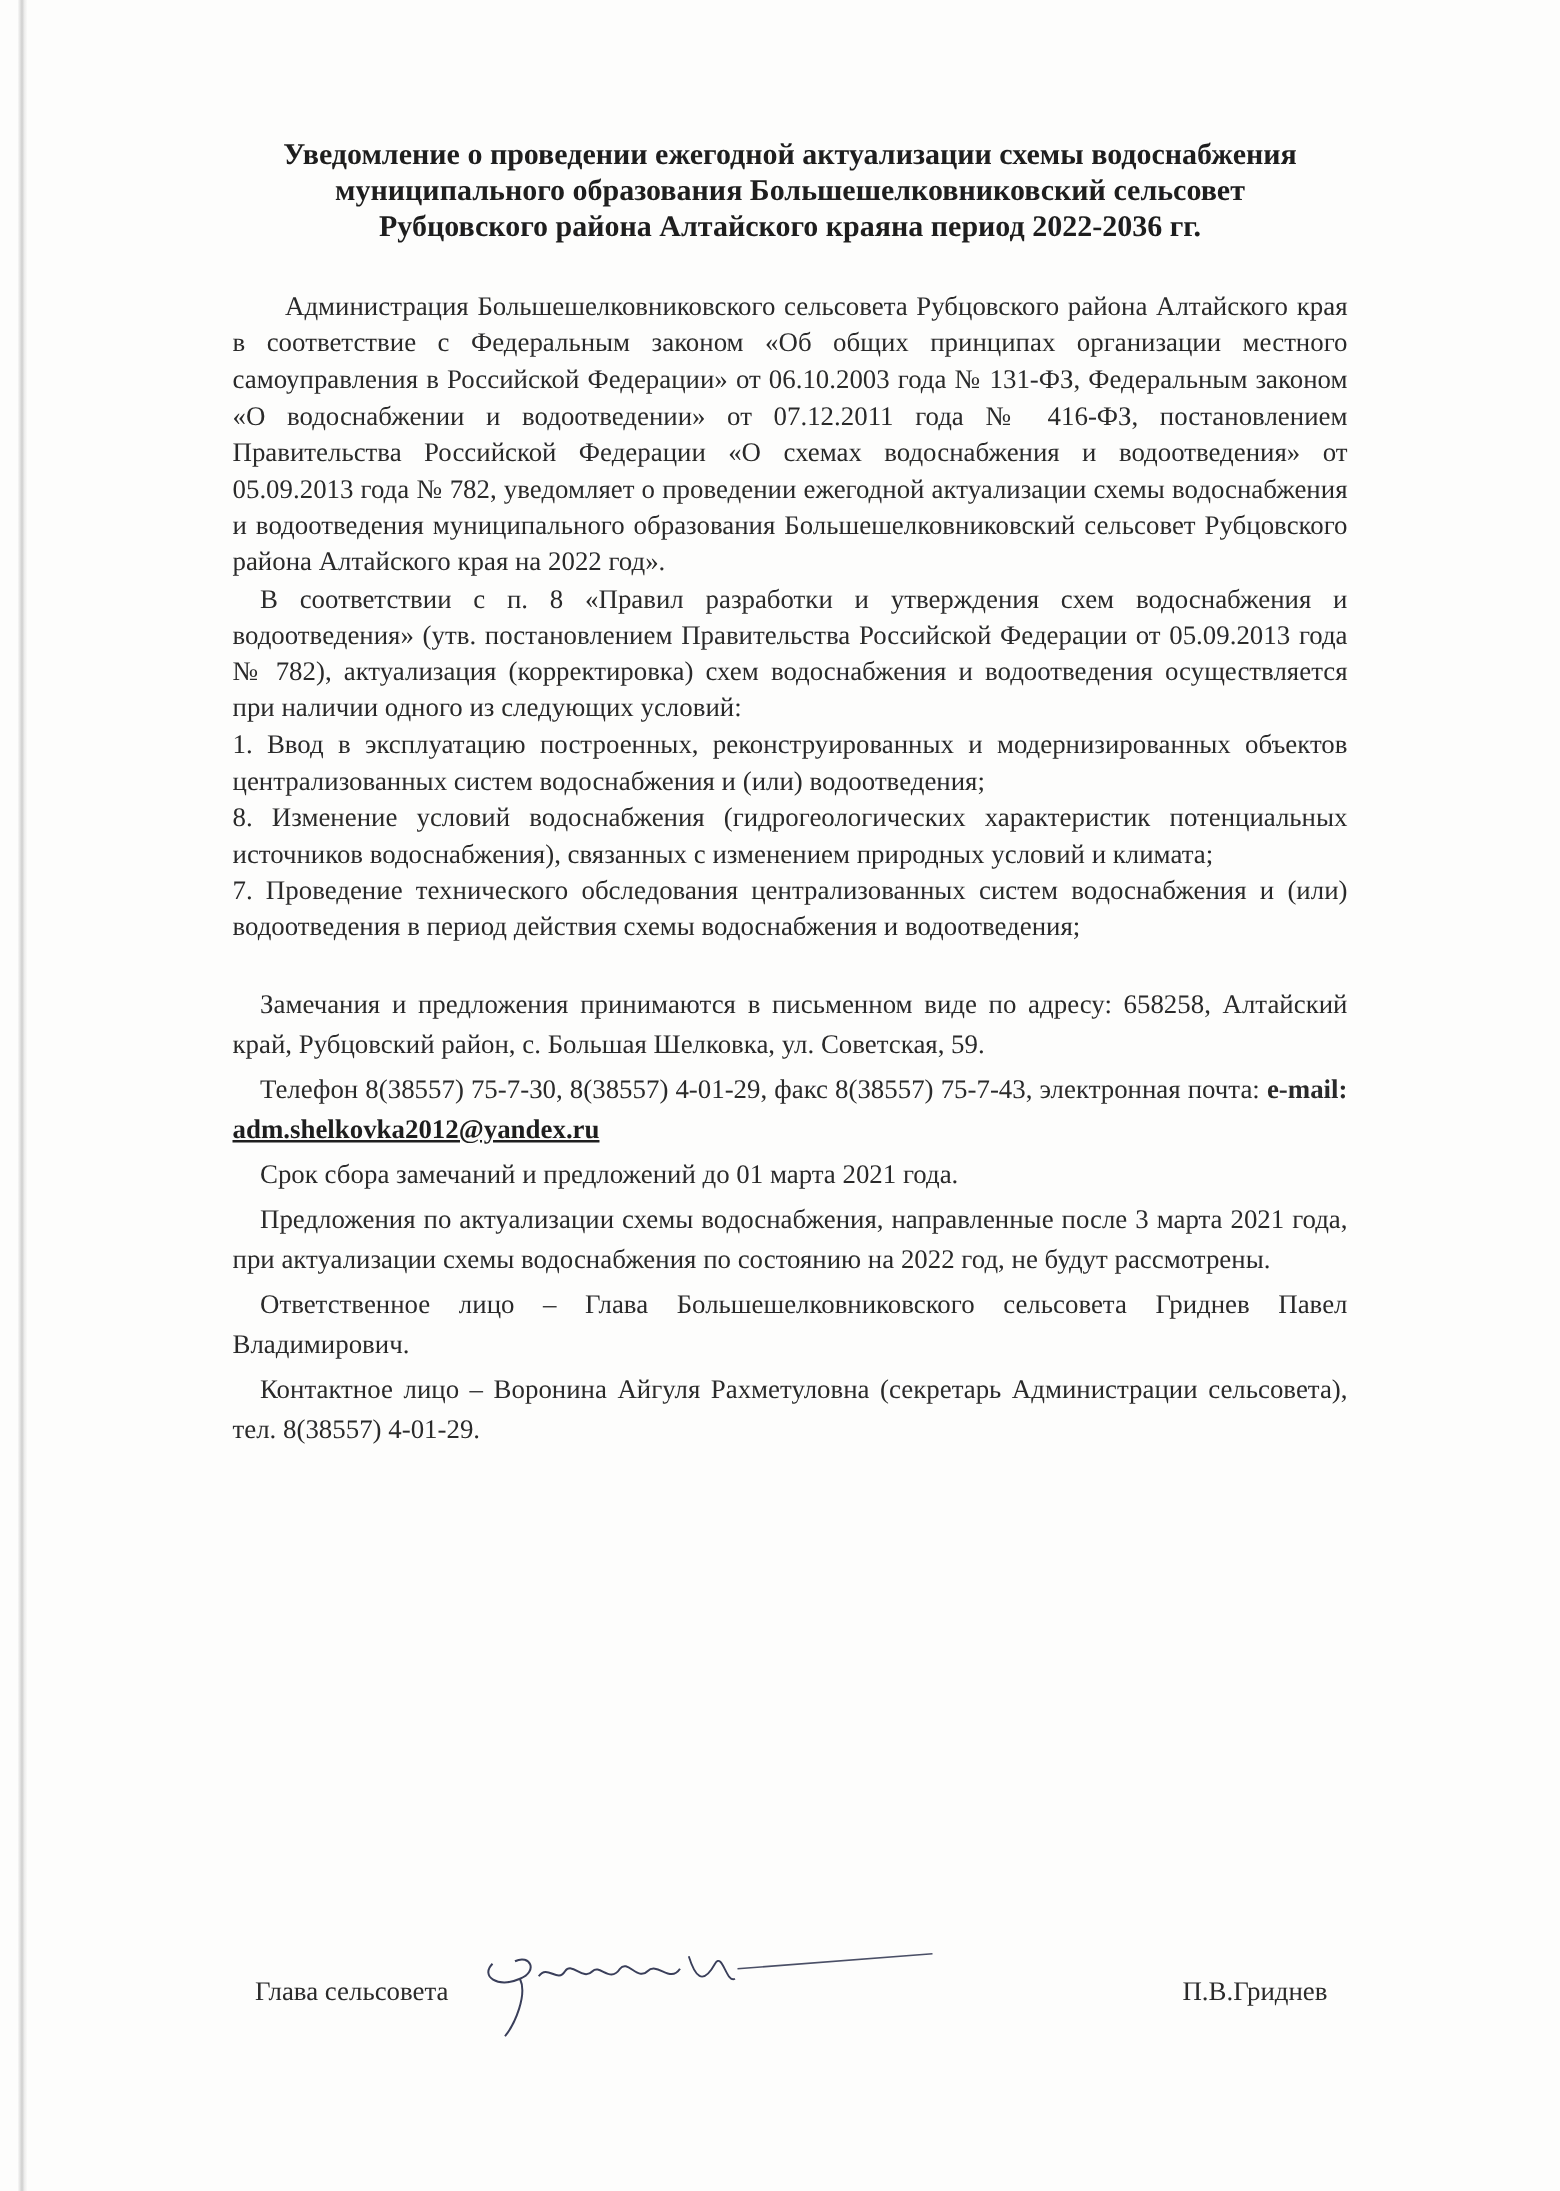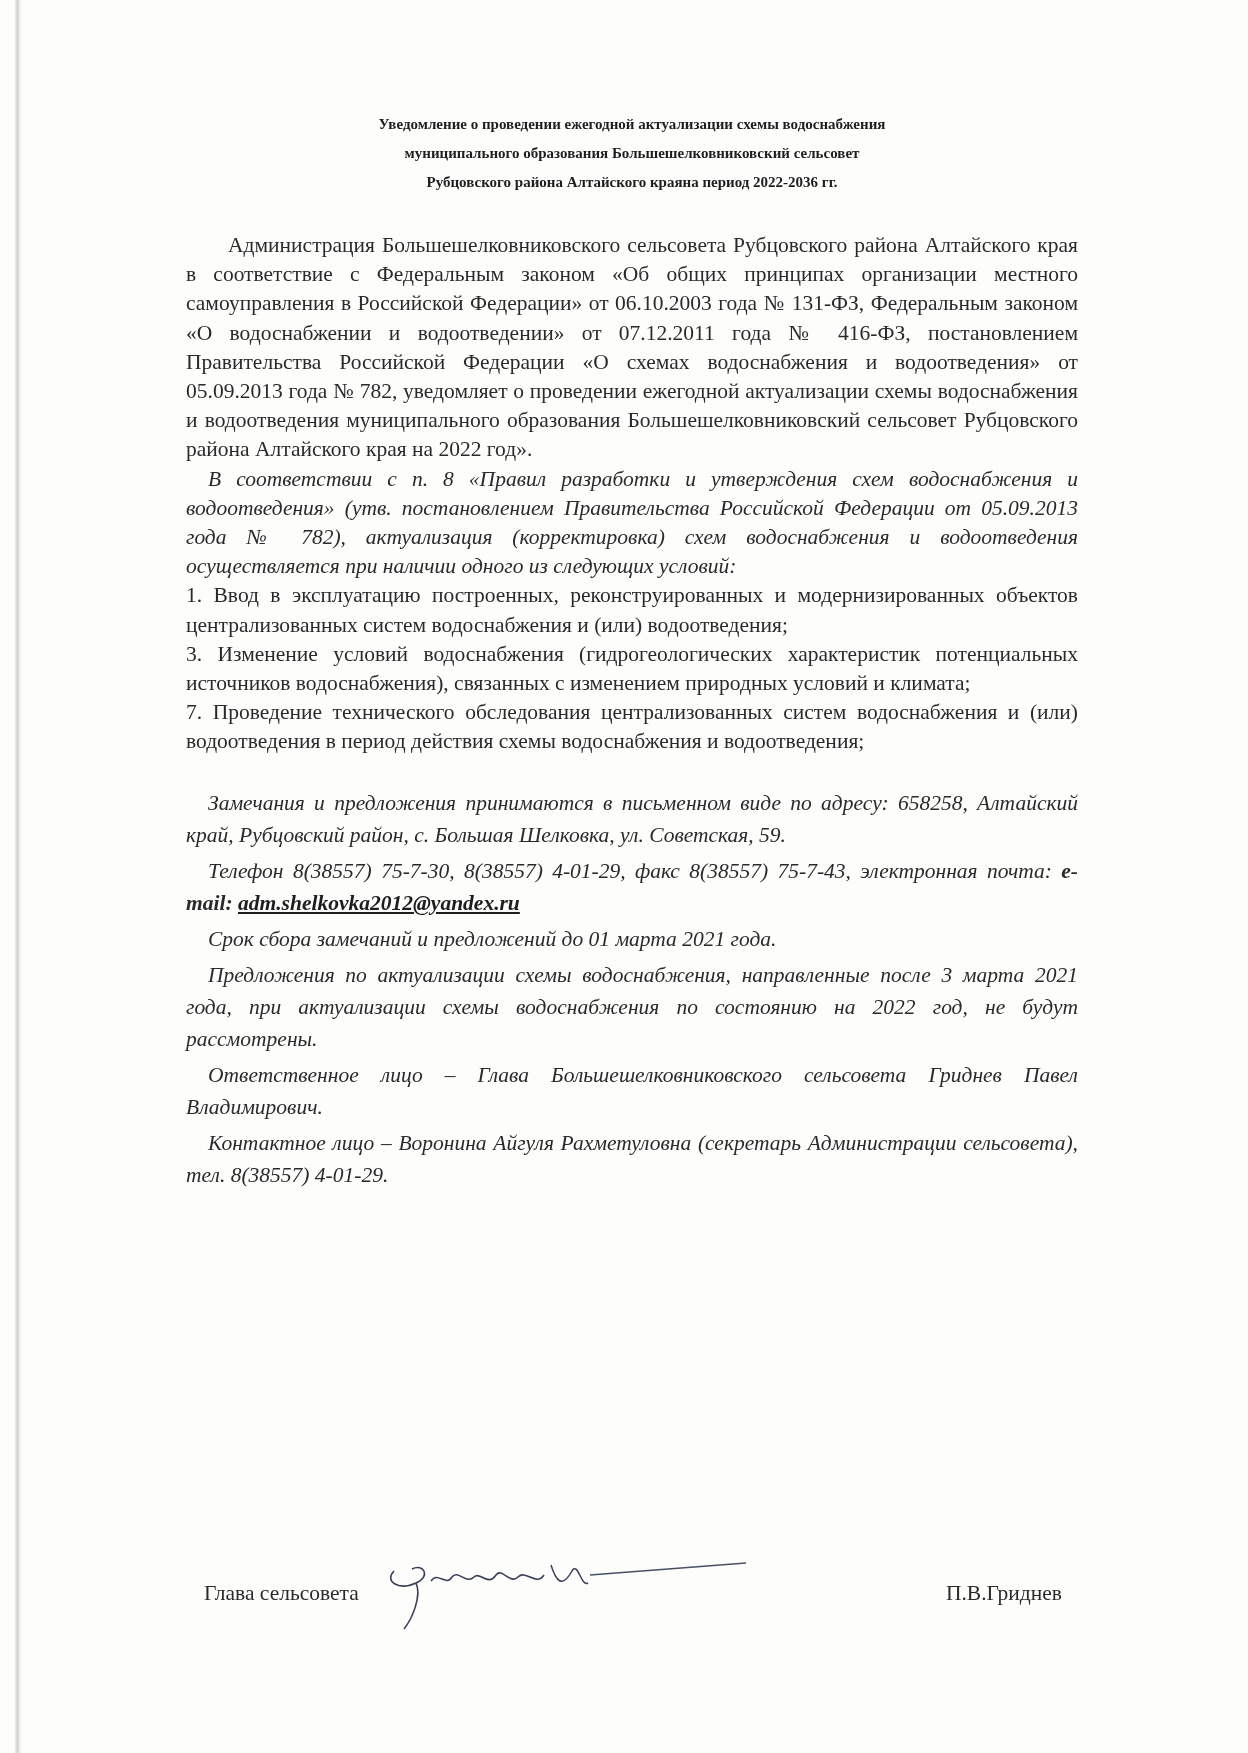--- a/index.html
+++ b/index.html
@@ -14,35 +14,35 @@
   .scan-edge {
     position: absolute; left: 14px; top: 0; width: 8px; height: 1753px;
     background: linear-gradient(90deg, rgba(180,180,180,0) 0%, rgba(170,170,170,0.55) 45%, rgba(190,190,190,0.25) 70%, rgba(200,200,200,0) 100%);
   }
   .page {
     position: absolute; left: 186px; top: 110px; width: 892px;
   }
   .title {
     text-align: center;
     font-weight: bold;
-    font-size: 15px;
+    font-size: 24px;
     line-height: 29px;
     margin: 0 0 34px 0;
     color: #1e1e1e;
   }
   .title span { display: block; }
   .para {
     font-size: 21.5px;
     line-height: 29.2px;
     text-align: justify;
     margin: 0;
     text-indent: 0;
   }
   .indent { text-indent: 42px; }
-  .indent2 { text-indent: 22px; font-style: italic; }
+  .indent2 { text-indent: 22px; }
   .list-item { font-size: 21.5px; line-height: 29.2px; text-align: justify; margin: 0; }
   .gap { height: 30px; }
   .contact-block .para { line-height: 32px; margin-bottom: 4px; }
   .email-label { font-weight: bold; }
   .email-link { font-weight: bold; text-decoration: underline; color: #1e1e1e; cursor: pointer; }
   .signature-row {
     position: absolute; left: 186px; top: 1555px; width: 892px; height: 80px;
     font-size: 21.5px;
   }
   .sig-label { position: absolute; left: 18px; top: 26px; }
@@ -59,21 +59,21 @@
     <span>Уведомление о проведении ежегодной актуализации схемы водоснабжения</span>
     <span>муниципального образования Большешелковниковский сельсовет</span>
     <span>Рубцовского района Алтайского краяна период 2022-2036 гг.</span>
   </div>
 
   <p class="para indent">Администрация Большешелковниковского сельсовета Рубцовского района Алтайского края в соответствие с Федеральным законом «Об общих принципах организации местного самоуправления в Российской Федерации» от 06.10.2003 года № 131-ФЗ, Федеральным законом «О водоснабжении и водоотведении» от 07.12.2011 года № 416-ФЗ, постановлением Правительства Российской Федерации «О схемах водоснабжения и водоотведения» от 05.09.2013 года № 782, уведомляет о проведении ежегодной актуализации схемы водоснабжения и водоотведения муниципального образования Большешелковниковский сельсовет Рубцовского района Алтайского края на 2022 год».</p>
   <p class="para indent2">В соответствии с п. 8 «Правил разработки и утверждения схем водоснабжения и водоотведения» (утв. постановлением Правительства Российской Федерации от 05.09.2013 года № 782), актуализация (корректировка) схем водоснабжения и водоотведения осуществляется при наличии одного из следующих условий:</p>
 
   <div>
     <p class="list-item">1. Ввод в эксплуатацию построенных, реконструированных и модернизированных объектов централизованных систем водоснабжения и (или) водоотведения;</p>
-    <p class="list-item">3. Изменение условий водоснабжения (гидрогеологических характеристик потенциальных источников водоснабжения), связанных с изменением природных условий и климата;</p>
+    <p class="list-item">8. Изменение условий водоснабжения (гидрогеологических характеристик потенциальных источников водоснабжения), связанных с изменением природных условий и климата;</p>
     <p class="list-item">7. Проведение технического обследования централизованных систем водоснабжения и (или) водоотведения в период действия схемы водоснабжения и водоотведения;</p>
   </div>
 
   <div class="gap"></div>
 
   <div class="contact-block">
     <p class="para indent2">Замечания и предложения принимаются в письменном виде по адресу: 658258, Алтайский край, Рубцовский район, с. Большая Шелковка, ул. Советская, 59.</p>
     <p class="para indent2"><span>Телефон 8(38557) 75-7-30, 8(38557) 4-01-29, факс 8(38557) 75-7-43, электронная почта: </span><span class="email-label">e-mail: </span><span class="email-link">adm.shelkovka2012@yandex.ru</span></p>
     <p class="para indent2">Срок сбора замечаний и предложений до 01 марта 2021 года.</p>
     <p class="para indent2">Предложения по актуализации схемы водоснабжения, направленные после 3 марта 2021 года, при актуализации схемы водоснабжения по состоянию на 2022 год, не будут рассмотрены.</p>

